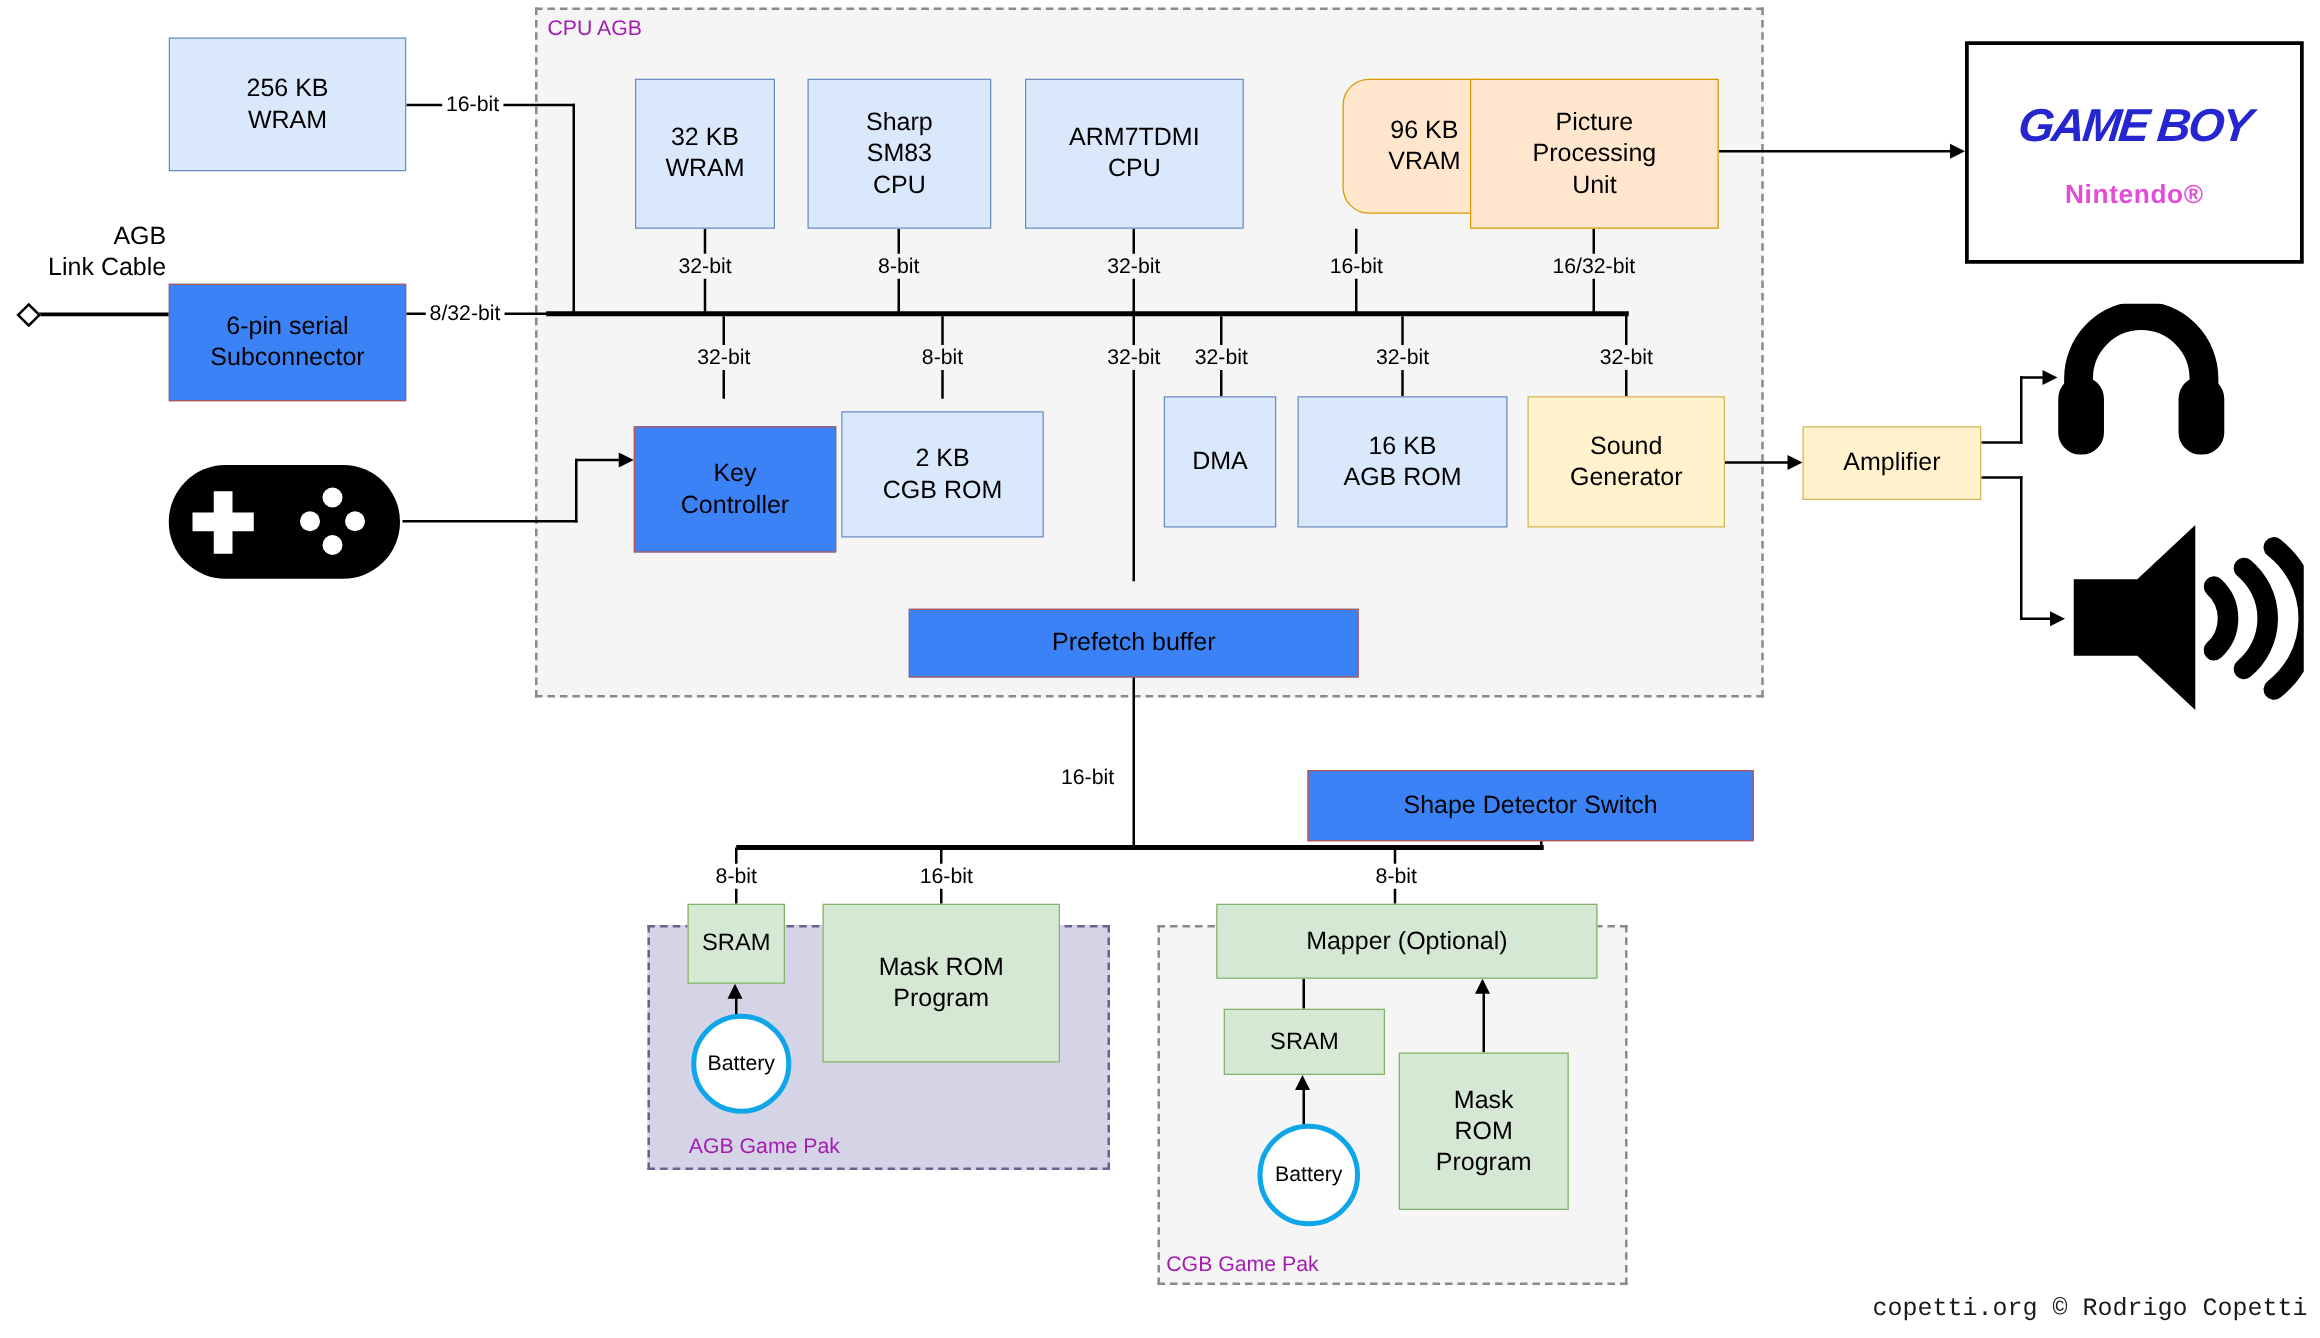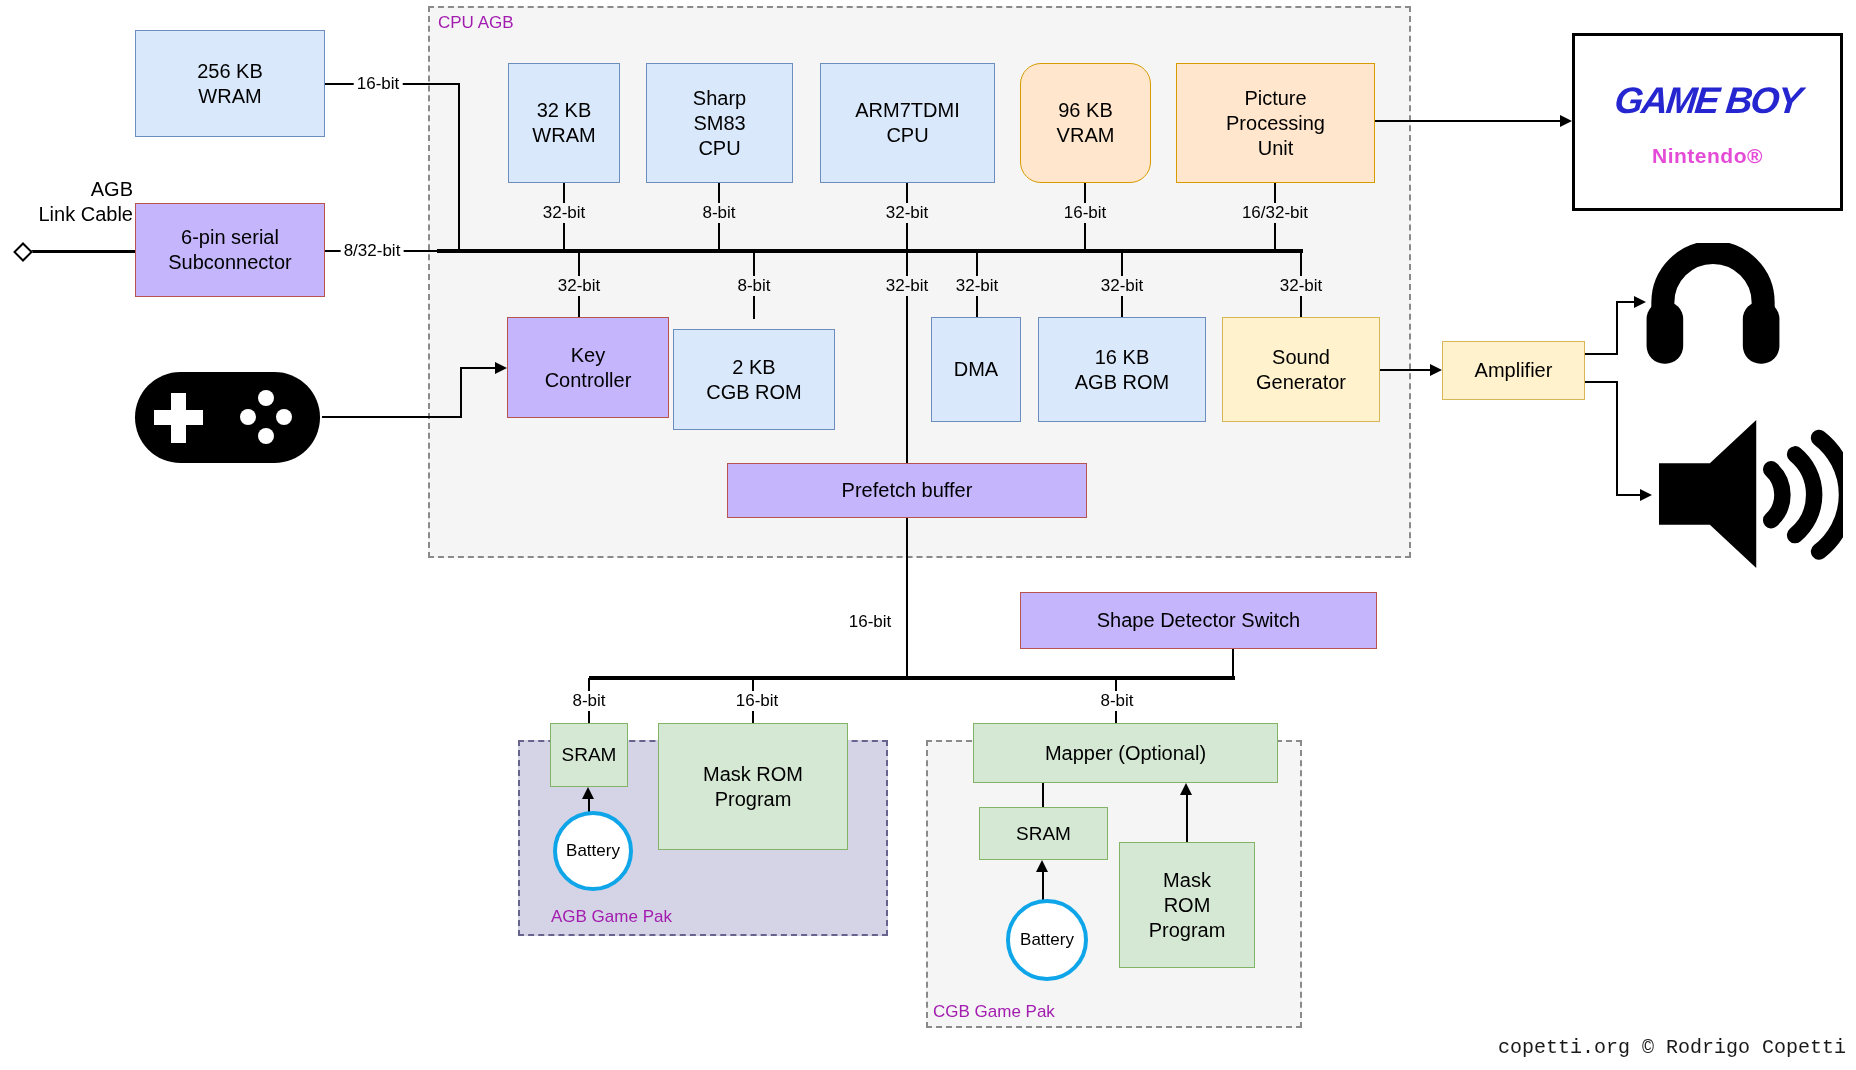--- a/index.html
+++ b/index.html
@@ -8,21 +8,21 @@
     font-family:"Liberation Sans","DejaVu Sans",sans-serif;color:#000;overflow:hidden;
   }
   .group{position:absolute;border:2px dashed #8a8a8a;background:#f5f5f5;box-sizing:border-box;}
   .group-label{position:absolute;font-size:17px;color:#a21caf;white-space:nowrap;}
   .box{
     position:absolute;display:flex;align-items:center;justify-content:center;
     text-align:center;font-size:20px;line-height:1.25;white-space:pre-line;
     border:1.6px solid;box-sizing:border-box;
   }
   .blue{background:#dae8fc;border-color:#6c8ebf;}
-  .red{background:#c4b5fd;border-color:#b85450;}
+  .red{background:#3b82f6;border-color:#b85450;margin-top:24px;}
   .orange{background:#ffe6cc;border-color:#d79b00;}
   .yellow{background:#fff2cc;border-color:#d6b656;}
   .green{background:#d5e8d4;border-color:#82b366;}
   .hline,.vline{position:absolute;background:#000;}
   .hline{height:2px;}
   .vline{width:2px;}
   .bus{height:4px;}
   .lbl{
     position:absolute;font-size:17px;white-space:nowrap;background:#f5f5f5;
     padding:0 3px;transform:translate(-50%,-50%);
@@ -144,38 +144,38 @@
   <div class="box red" style="left:135px;top:203px;width:190px;height:94px;">6-pin serial
 Subconnector</div>
 
   <div class="box blue" style="left:508px;top:63px;width:112px;height:120px;">32 KB
 WRAM</div>
   <div class="box blue" style="left:646px;top:63px;width:147px;height:120px;">Sharp
 SM83
 CPU</div>
   <div class="box blue" style="left:820px;top:63px;width:175px;height:120px;">ARM7TDMI
 CPU</div>
-  <div class="box orange" style="left:1020px;top:63px;width:131px;height:120px;border-radius:21px;">96 KB
+  <div class="box orange" style="left:1074px;top:63px;width:131px;height:108px;border-radius:21px;">96 KB
 VRAM</div>
   <div class="box orange" style="left:1176px;top:63px;width:199px;height:120px;">Picture
 Processing
 Unit</div>
 
   <div class="box red" style="left:507px;top:317px;width:162px;height:101px;">Key
 Controller</div>
   <div class="box blue" style="left:673px;top:329px;width:162px;height:101px;">2 KB
 CGB ROM</div>
   <div class="box blue" style="left:931px;top:317px;width:90px;height:105px;">DMA</div>
   <div class="box blue" style="left:1038px;top:317px;width:168px;height:105px;">16 KB
 AGB ROM</div>
   <div class="box yellow" style="left:1222px;top:317px;width:158px;height:105px;">Sound
 Generator</div>
 
   <div class="box red" style="left:727px;top:463px;width:360px;height:55px;">Prefetch buffer</div>
-  <div class="box red" style="left:1020px;top:592px;width:357px;height:57px;">Shape Detector Switch</div>
+  <div class="box red" style="left:1046px;top:592px;width:357px;height:57px;">Shape Detector Switch</div>
   <div class="box yellow" style="left:1442px;top:341px;width:143px;height:59px;">Amplifier</div>
 
   <div class="box green" style="left:550px;top:723px;width:78px;height:64px;font-size:19px;">SRAM</div>
   <div class="box green" style="left:658px;top:723px;width:190px;height:127px;">Mask ROM
 Program</div>
   <div class="circle" style="left:553px;top:811px;width:72px;height:72px;">Battery</div>
 
   <div class="box green" style="left:973px;top:723px;width:305px;height:60px;">Mapper (Optional)</div>
   <div class="box green" style="left:979px;top:807px;width:129px;height:53px;font-size:19px;">SRAM</div>
   <div class="box green" style="left:1119px;top:842px;width:136px;height:126px;">Mask

